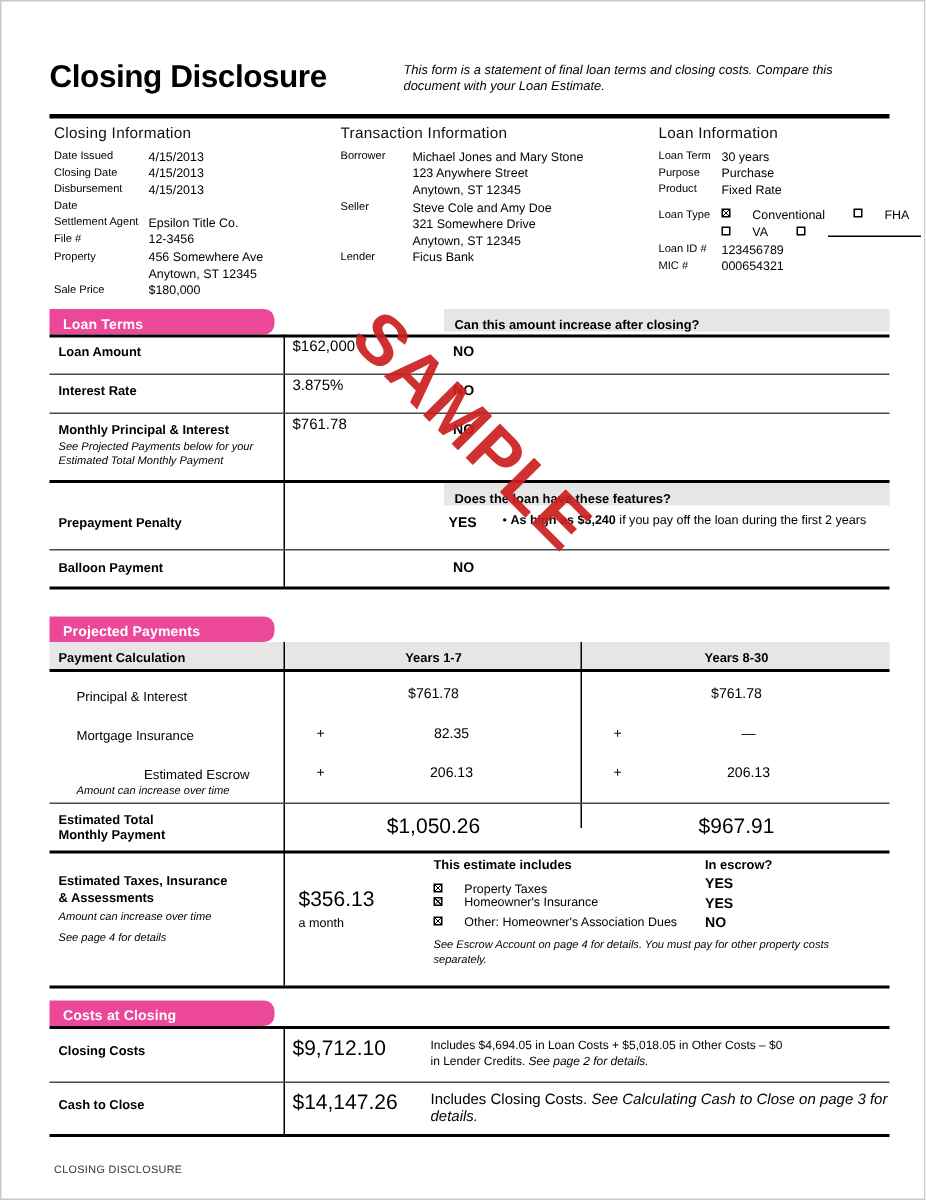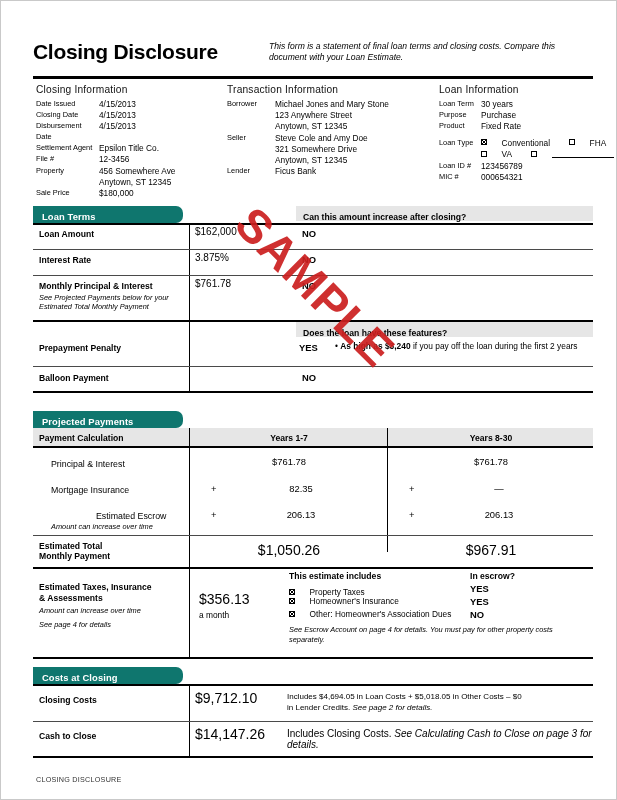--- a/index.html
+++ b/index.html
@@ -60,21 +60,21 @@
       linear-gradient(to bottom left,transparent 43%,#000 43%,#000 57%,transparent 57%);
   }
   .cb-lab{font-size:8.3px;margin-right:7px;}
   .blankline{
     display:inline-block;width:62px;border-bottom:0.9px solid #000;height:8px;
   }
 
   
   .sect{position:absolute;left:0;width:560px;}
   .tab{
-    position:absolute;left:0;top:0;height:17px;background:#0f766e;
+    position:absolute;left:0;top:0;height:17px;background:#ec4899;
     border-top-right-radius:7px;border-bottom-right-radius:7px;
   }
   .tab span{
     color:#fff;font-size:9.4px;font-weight:bold;line-height:17px;
     margin-left:9px;letter-spacing:.1px;display:inline-block;
   }
 
   
   .hline{position:absolute;background:#000;height:1.6px;left:0;width:560px;}
   .hline.thin{height:1px;background:#4a4a4a;}

